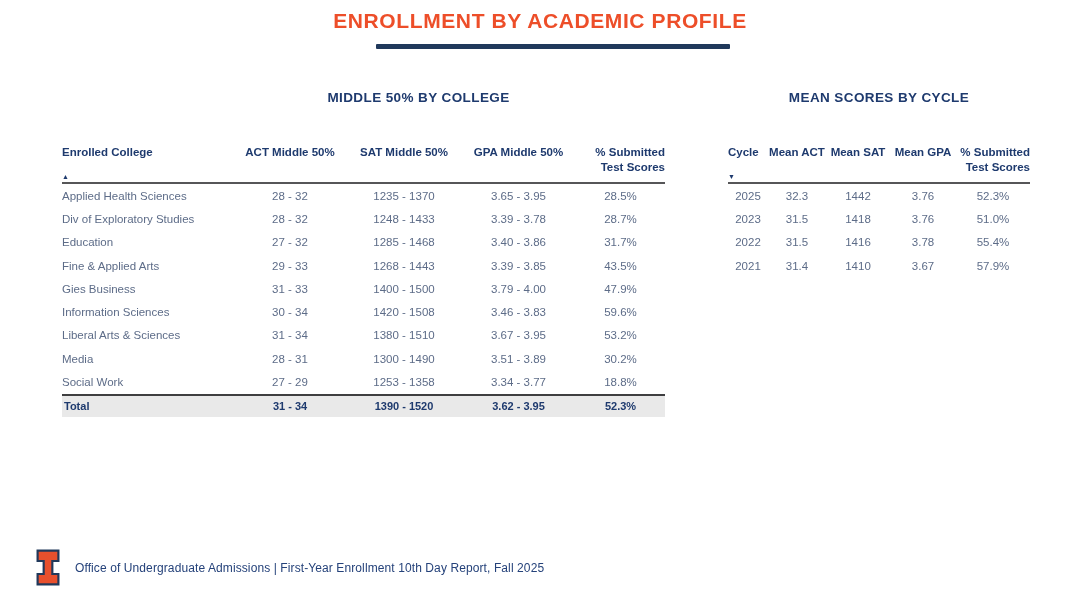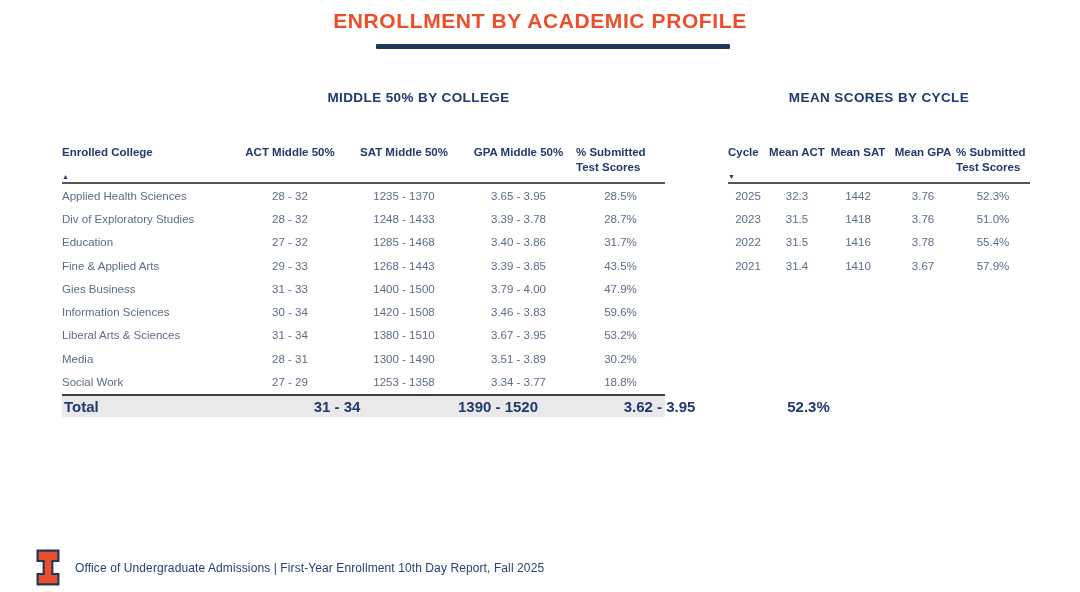--- a/index.html
+++ b/index.html
@@ -22,32 +22,32 @@
   .college-section .section-title { padding-left:110px; }
 
   
   .grid { display:grid; }
   .college-grid { grid-template-columns:171px 114px 114px 115px 89px; }
   .cycle-grid  { grid-template-columns:40px 58px 64px 66px 74px; }
 
   .thead { margin-top:40px; border-bottom:2.5px solid #565658; min-height:39px;
            align-items:stretch; }
   .th { display:flex; flex-direction:column; justify-content:space-between;
-        align-items:center; text-align:left; font-size:11.5px; font-weight:700;
+        align-items:center; text-align:right; font-size:11.5px; font-weight:700;
         color:#1E3A6E; line-height:1.28; padding-bottom:2px; }
   .th.left { align-items:flex-start; text-align:left; }
   .sort-arrow { font-size:7px; color:#1E3A6E; line-height:1; margin-top:3px; }
 
   .trow { height:23.3px; align-items:center; font-size:11.5px; color:#5D6C88; }
   .trow .cell { text-align:center; white-space:nowrap; }
   .trow .cell.left { text-align:left; }
 
   .total-row { height:23.5px; align-items:center; background:#E9E9E9;
-               border-top:2.5px solid #3E3E40; font-size:15px; font-weight:700;
-               color:#1E3A6E;gap:47px; }
+               border-top:2.5px solid #3E3E40; font-size:11px; font-weight:700;
+               color:#1E3A6E; }
   .total-row .cell { text-align:center; }
   .total-row .cell.left { text-align:left; padding-left:2px; }
 
   
   .footer { position:absolute; left:35px; top:548px; display:flex;
             align-items:center; gap:14px; }
   .block-i { width:26px; height:39px; display:block; }
   .footer-text { font-size:12px; color:#25427A; letter-spacing:0.1px; }
 </style>
 </head>

